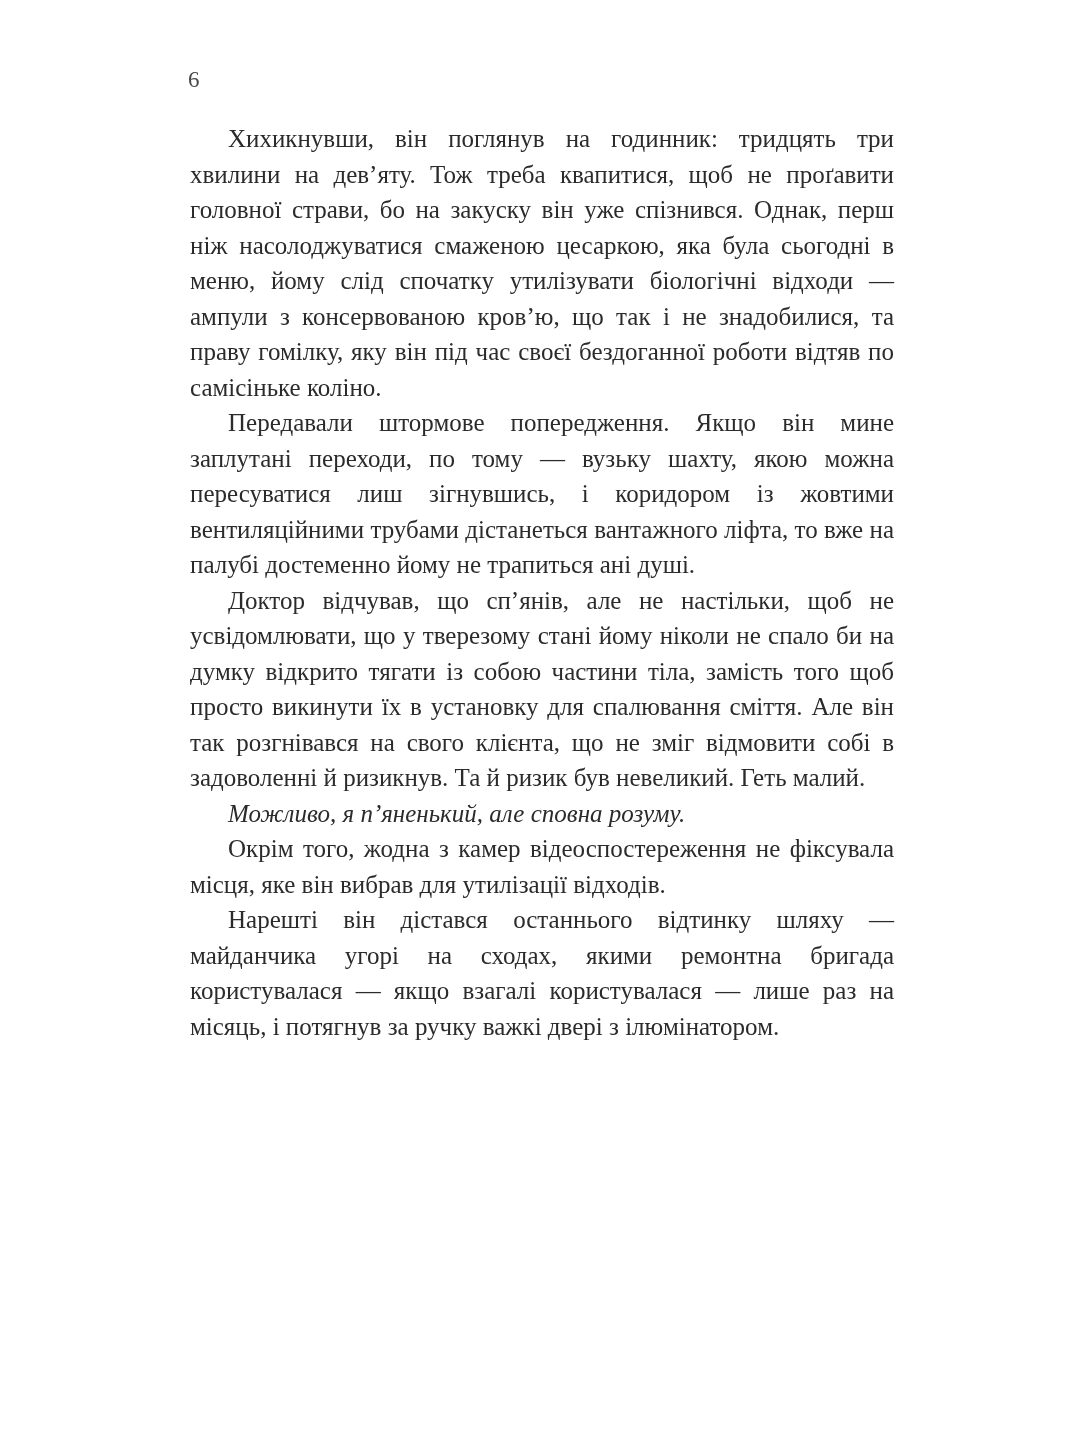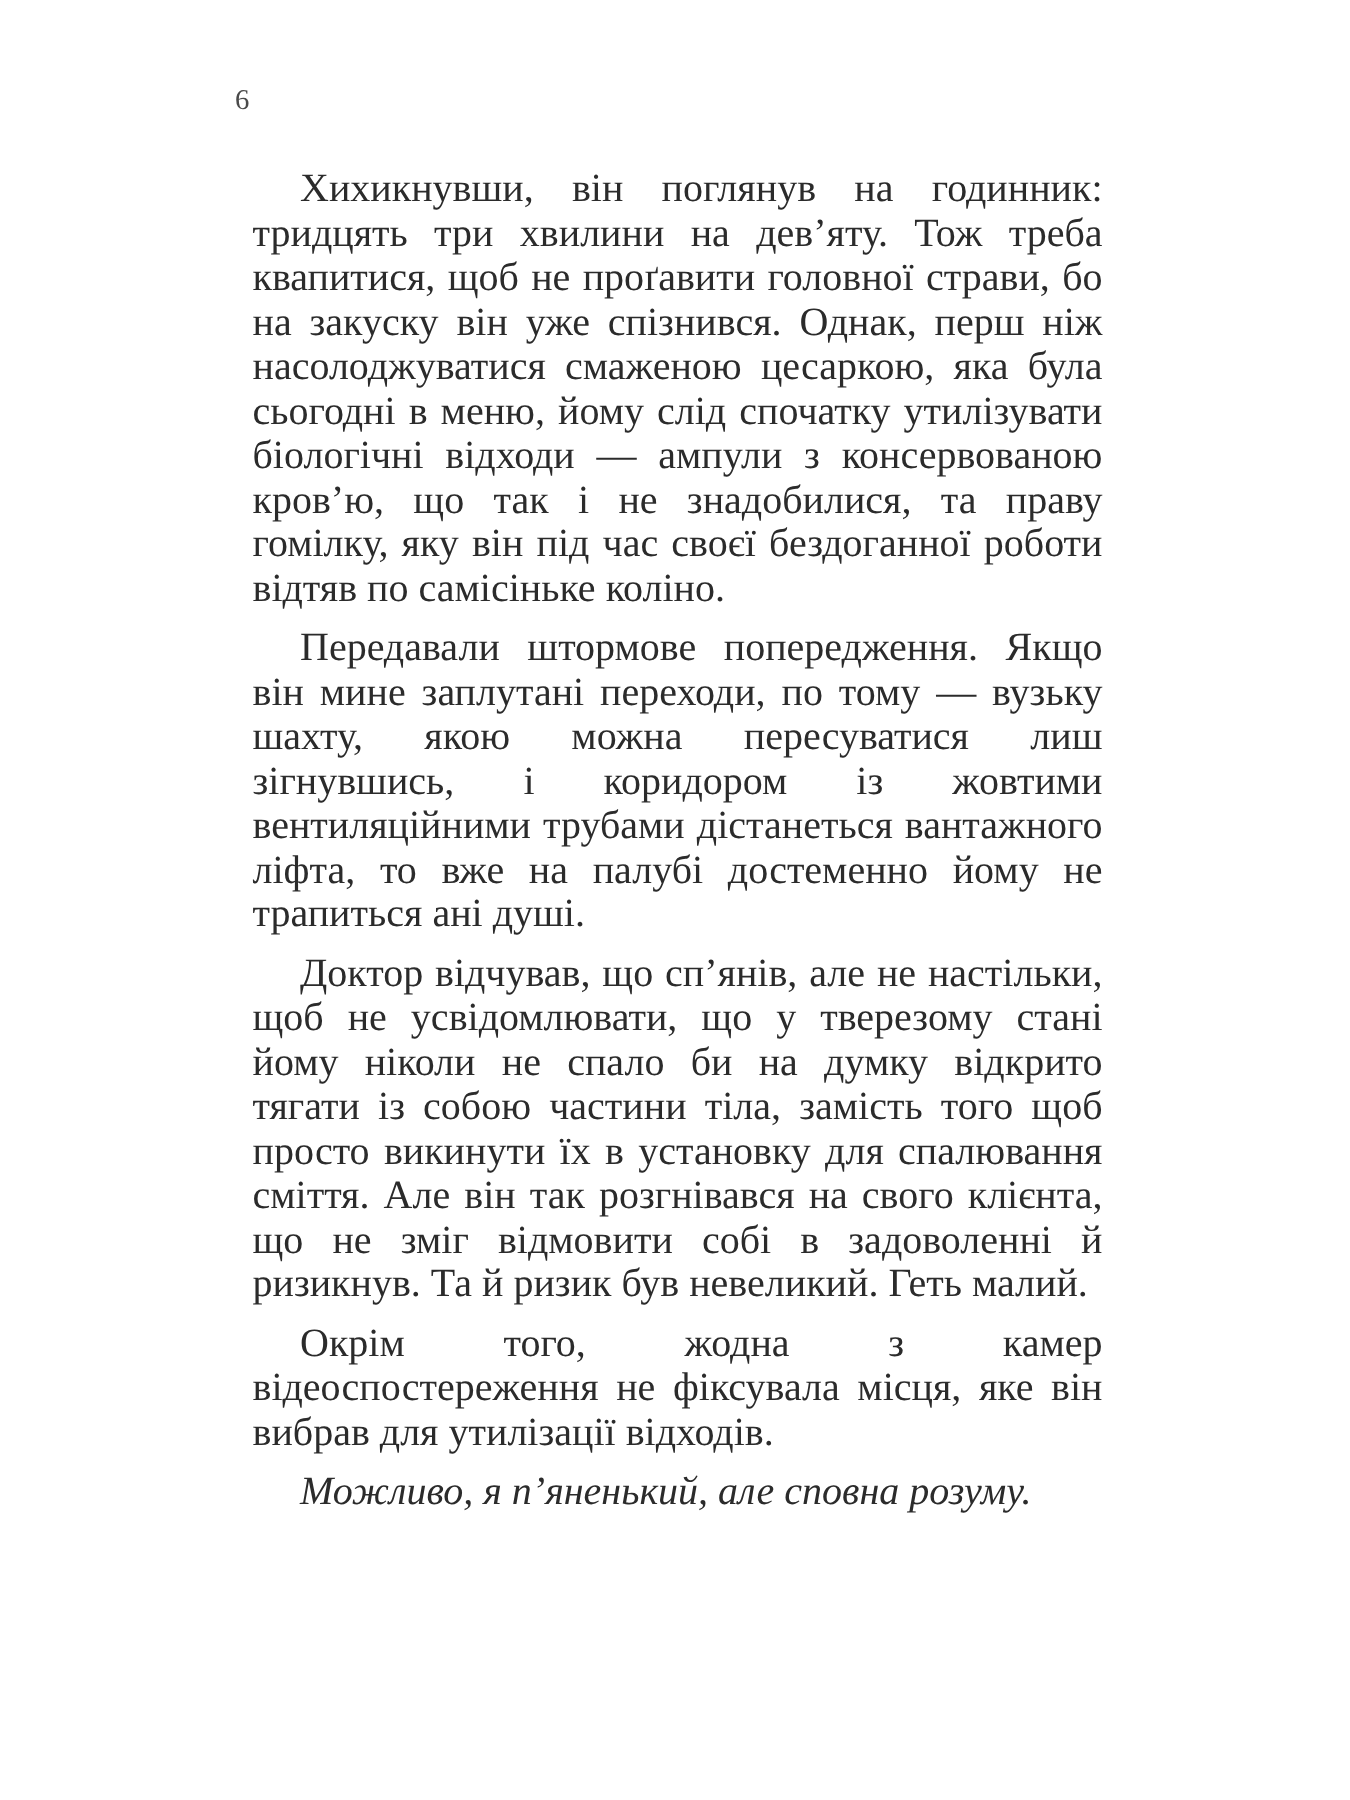--- a/index.html
+++ b/index.html
@@ -35,23 +35,23 @@
   }
 
   #textblock {
     position: absolute;
     left: 190px;
     top: 121px;
     width: 704px;
   }
 
   p.para {
-    margin: 12px;
+    margin: 0;
     padding: 0;
-    font-size: 32px;
+    font-size: 25px;
     line-height: 35.5px;
     color: #2b2b2b;
     text-align: justify;
     text-justify: inter-word;
     text-indent: 38px;
     -webkit-hyphens: none;
     hyphens: none;
     word-spacing: 0px;
     font-family: "Liberation Serif", "DejaVu Serif", serif;
   }
@@ -70,17 +70,18 @@
 <body>
 
 <div id="page">
 
   <div id="folio">6</div>
 
   <div id="textblock">
     <p class="para">Хихикнувши, він поглянув на годинник: тридцять три хвилини на дев’яту. Тож треба квапитися, щоб не проґавити головної страви, бо на закуску він уже спізнився. Однак, перш ніж насолоджуватися смаженою цесаркою, яка була сьогодні в меню, йому слід спочатку утилізувати біологічні відходи — ампули з консервованою кров’ю, що так і не знадобилися, та праву гомілку, яку він під час своєї бездоганної роботи відтяв по самісіньке коліно.</p>
     <p class="para">Передавали штормове попередження. Якщо він мине заплутані переходи, по тому — вузьку шахту, якою можна пересуватися лиш зігнувшись, і коридором із жовтими вентиляційними трубами дістанеться вантажного ліфта, то вже на палубі достеменно йому не трапиться ані душі.</p>
     <p class="para">Доктор відчував, що сп’янів, але не настільки, щоб не усвідомлювати, що у тверезому стані йому ніколи не спало би на думку відкрито тягати із собою частини тіла, замість того щоб просто викинути їх в установку для спалювання сміття. Але він так розгнівався на свого клієнта, що не зміг відмовити собі в задоволенні й ризикнув. Та й ризик був невеликий. Геть малий.</p>
+    <p class="para italic">Можливо, я п’яненький, але сповна розуму.</p>
     <p class="para">Окрім того, жодна з камер відеоспостереження не фіксувала місця, яке він вибрав для утилізації відходів.</p>
-    <p class="para italic">Можливо, я п’яненький, але сповна розуму.</p>
+    <p class="para">Нарешті він дістався останнього відтинку шляху — майданчика угорі на сходах, якими ремонтна бригада користувалася — якщо взагалі користувалася — лише раз на місяць, і потягнув за ручку важкі двері з ілюмінатором.</p>
   </div>
 
 </div>
 
 </body></html>

